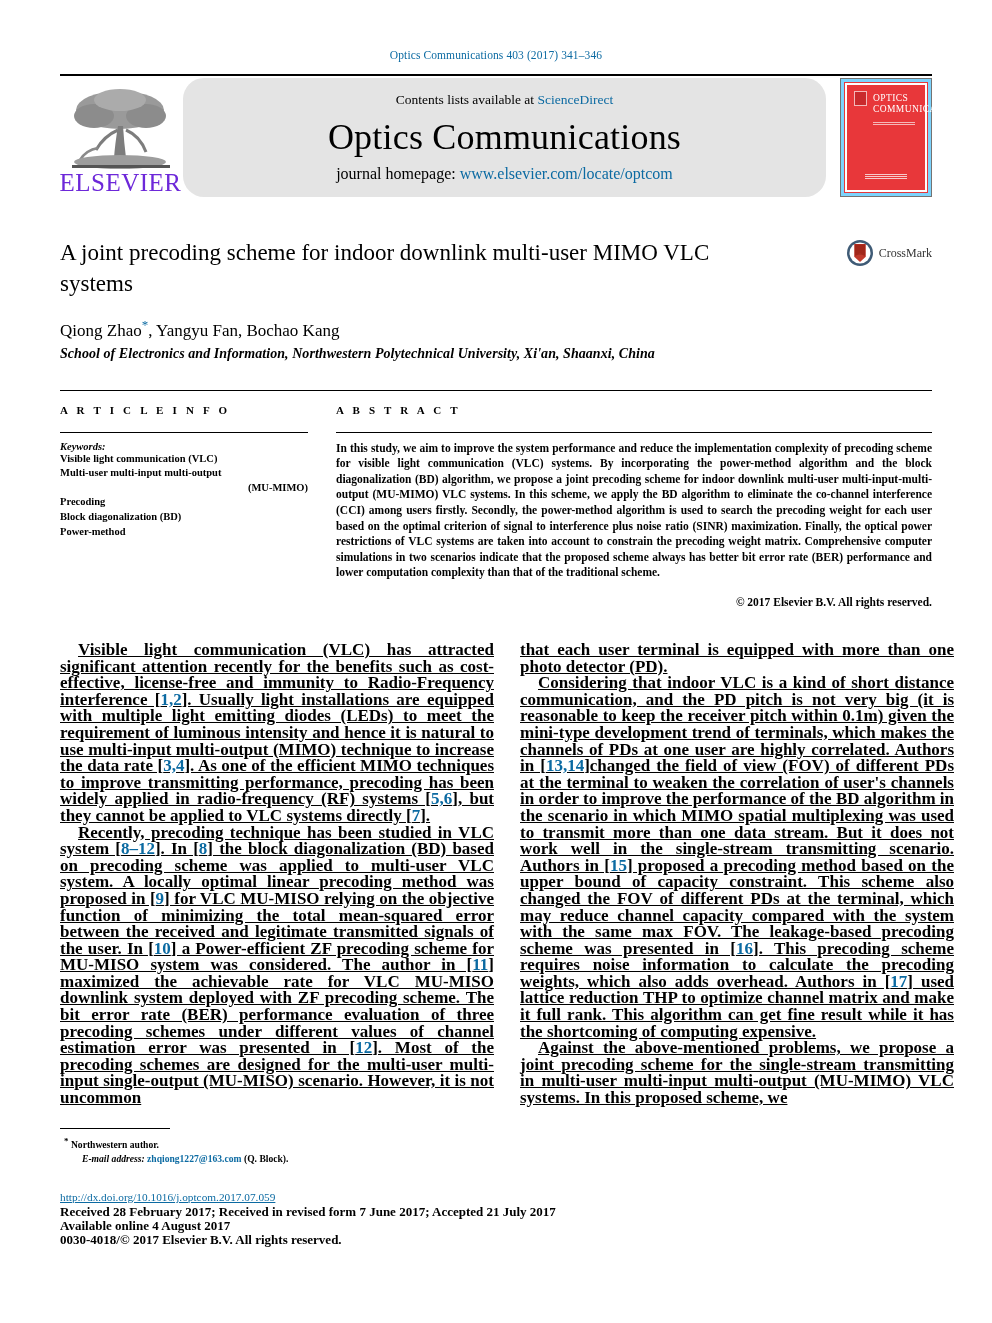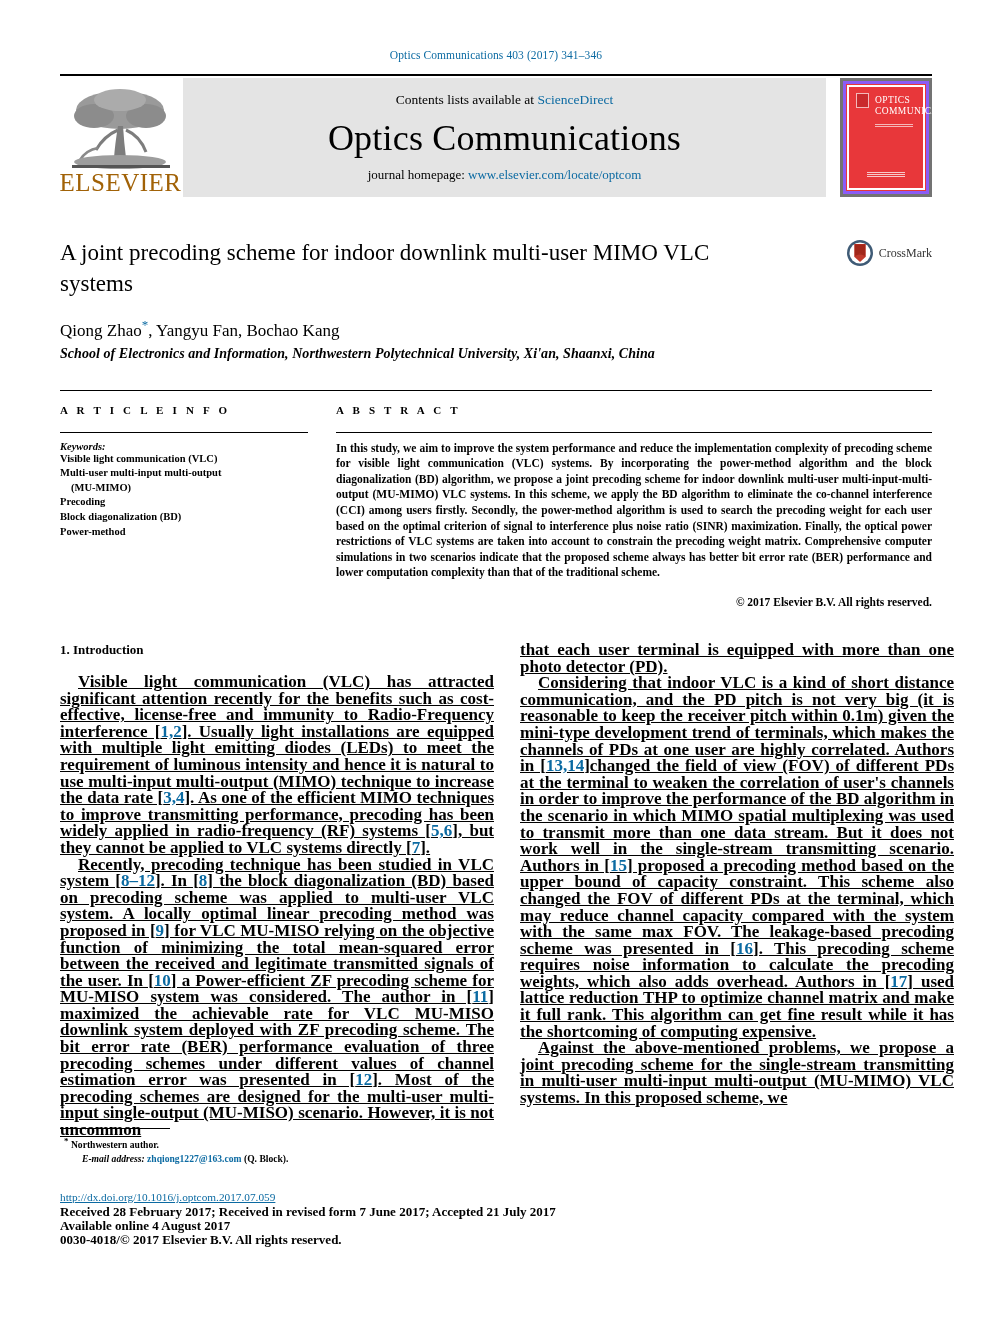--- a/index.html
+++ b/index.html
@@ -50,56 +50,57 @@
     flex-direction: column;
     justify-content: flex-end;
     align-items: center;
     padding-bottom: 2px;
   }
   .tree-svg { display:block; }
   .elsevier-word {
     font-family: "Liberation Serif", serif;
     font-size: 25px;
     letter-spacing: .5px;
-    color: #a16207;
+    color: #6d28d9;
     line-height: 1;
     margin-top: -2px;
   }
   .journal-band {
     flex: 1 1 auto;
     background: #e4e4e4;
     display: flex;
     flex-direction: column;
     justify-content: space-between;
     align-items: center;
     padding: 14px 0 14px 0;
     margin-left: 2px;
+    border-radius: 21px;
   }
   .contents-line {
     font-size: 13.5px;
     color: #000;
   }
   .contents-line a, .homepage-line a, .link {
     color: #0b6aa2;
     text-decoration: none;
   }
   .journal-title {
     font-size: 36px;
     font-family: "Liberation Serif", serif;
     letter-spacing: .2px;
   }
   .homepage-line {
-    font-size: 13px;
+    font-size: 16px;
   }
   .cover-thumb {
     flex: 0 0 92px;
     width: 92px;
     margin-left: 14px;
-    border: 3px solid #737373;
-    background: #8b5cf6;
+    border: 1px solid #737373;
+    background: #7dd3fc;
     position: relative;
     display: flex;
     align-items: stretch;
     justify-content: center;
     padding: 4px;
   }
   .cover-inner {
     background: #e8373a;
     width: 100%;
     position: relative;
@@ -191,21 +192,21 @@
     letter-spacing: 3.2px;
     font-family: "Liberation Serif", serif;
   }
   .hr-thin {
     border: none;
     border-top: 1.5px solid #000;
     margin: 16px 0 8px 0;
   }
   .kw-title { font-style: italic; font-weight: bold; font-size: 10.5px; }
   .kw-list { font-size: 10.5px; line-height: 14.6px; font-weight: bold; }
-  .kw-list div.indent { padding-left: 11px; }
+  .kw-list div.indent { padding-left: 11px; text-align: right; }
   .abstract-body {
     font-size: 11.5px;
     line-height: 15.6px;
     text-align: justify;
     font-weight: bold;
   }
   .copyright {
     text-align: right;
     font-size: 11.5px;
     font-weight: bold;
@@ -363,21 +364,20 @@
     <div class="col-abs">
       <div class="sec-head">A B S T R A C T</div>
       <hr class="hr-thin">
       <div class="abstract-body">In this study, we aim to improve the system performance and reduce the implementation complexity of precoding scheme for visible light communication (VLC) systems. By incorporating the power-method algorithm and the block diagonalization (BD) algorithm, we propose a joint precoding scheme for indoor downlink multi-user multi-input-multi-output (MU-MIMO) VLC systems. In this scheme, we apply the BD algorithm to eliminate the co-channel interference (CCI) among users firstly. Secondly, the power-method algorithm is used to search the precoding weight for each user based on the optimal criterion of signal to interference plus noise ratio (SINR) maximization. Finally, the optical power restrictions of VLC systems are taken into account to constrain the precoding weight matrix. Comprehensive computer simulations in two scenarios indicate that the proposed scheme always has better bit error rate (BER) performance and lower computation complexity than that of the traditional scheme.</div>
       <div class="copyright">© 2017 Elsevier B.V. All rights reserved.</div>
     </div>
   </div>
 
   <div class="body-wrap">
     <div class="col">
-      <h2 class="section-title">1.  Introduction</h2>
       <p class="para">Visible light communication (VLC) has attracted significant attention recently for the benefits such as cost-effective, license-free and immunity to Radio-Frequency interference [<span class="ref">1,2</span>]. Usually light installations are equipped with multiple light emitting diodes (LEDs) to meet the requirement of luminous intensity and hence it is natural to use multi-input multi-output (MIMO) technique to increase the data rate [<span class="ref">3,4</span>]. As one of the efficient MIMO techniques to improve transmitting performance, precoding has been widely applied in radio-frequency (RF) systems [<span class="ref">5,6</span>], but they cannot be applied to VLC systems directly [<span class="ref">7</span>].</p>
       <p class="para">Recently, precoding technique has been studied in VLC system [<span class="ref">8–12</span>]. In [<span class="ref">8</span>] the block diagonalization (BD) based on precoding scheme was applied to multi-user VLC system. A locally optimal linear precoding method was proposed in [<span class="ref">9</span>] for VLC MU-MISO relying on the objective function of minimizing the total mean-squared error between the received and legitimate transmitted signals of the user. In [<span class="ref">10</span>] a Power-efficient ZF precoding scheme for MU-MISO system was considered. The author in [<span class="ref">11</span>] maximized the achievable rate for VLC MU-MISO downlink system deployed with ZF precoding scheme. The bit error rate (BER) performance evaluation of three precoding schemes under different values of channel estimation error was presented in [<span class="ref">12</span>]. Most of the precoding schemes are designed for the multi-user multi-input single-output (MU-MISO) scenario. However, it is not uncommon</p>
     </div>
     <div class="col">
       <p class="para" style="text-indent:0">that each user terminal is equipped with more than one photo detector (PD).</p>
       <p class="para">Considering that indoor VLC is a kind of short distance communication, and the PD pitch is not very big (it is reasonable to keep the receiver pitch within 0.1m) given the mini-type development trend of terminals, which makes the channels of PDs at one user are highly correlated. Authors in [<span class="ref">13,14</span>]changed the field of view (FOV) of different PDs at the terminal to weaken the correlation of user's channels in order to improve the performance of the BD algorithm in the scenario in which MIMO spatial multiplexing was used to transmit more than one data stream. But it does not work well in the single-stream transmitting scenario. Authors in [<span class="ref">15</span>] proposed a precoding method based on the upper bound of capacity constraint. This scheme also changed the FOV of different PDs at the terminal, which may reduce channel capacity compared with the system with the same max FOV. The leakage-based precoding scheme was presented in [<span class="ref">16</span>]. This precoding scheme requires noise information to calculate the precoding weights, which also adds overhead. Authors in [<span class="ref">17</span>] used lattice reduction THP to optimize channel matrix and make it full rank. This algorithm can get fine result while it has the shortcoming of computing expensive.</p>
       <p class="para">Against the above-mentioned problems, we propose a joint precoding scheme for the single-stream transmitting in multi-user multi-input multi-output (MU-MIMO) VLC systems. In this proposed scheme, we</p>
     </div>
   </div>
 

